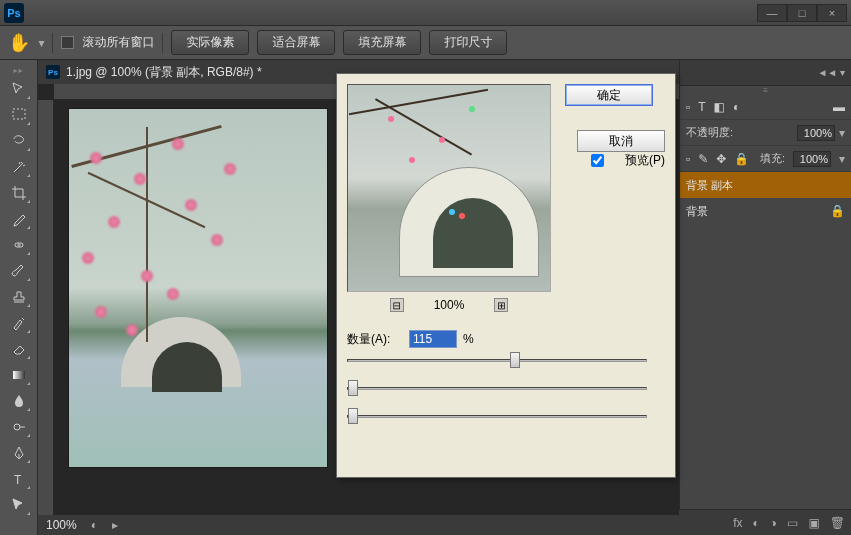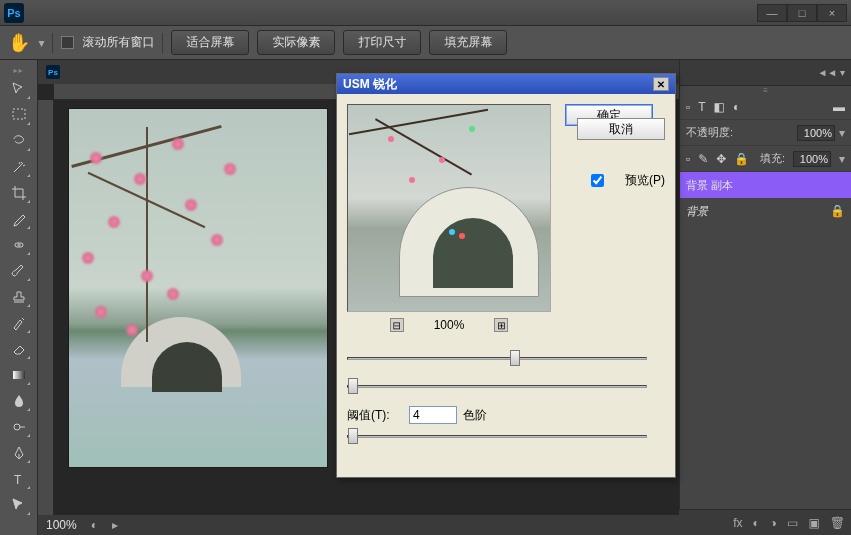--- a/index.html
+++ b/index.html
@@ -35,36 +35,36 @@
 .panel-icons{height:26px;background:#3a3a3a;border-bottom:1px solid #2a2a2a;display:flex;justify-content:flex-end;align-items:center;padding:0 6px;color:#aaa;font-size:10px}
 .panel-handle{height:8px;text-align:center;color:#888;font-size:8px}
 .panel-tabs{height:24px;background:#3a3a3a;display:flex;align-items:flex-end;padding:0 4px}
 .panel-tab{padding:4px 10px;color:#aaa;cursor:pointer}
 .panel-tab.active{background:#454545;color:#e0e0e0}
 .panel-row{height:26px;display:flex;align-items:center;padding:0 6px;gap:4px;border-bottom:1px solid #3a3a3a}
 .panel-row.icons{gap:8px;color:#ccc}
 .panel-label{color:#ccc;font-size:11px}
 .panel-input{width:38px;height:16px;background:#3a3a3a;border:1px solid #2a2a2a;color:#e0e0e0;text-align:right;padding:0 2px;font-size:11px}
 .layer-item{height:26px;display:flex;align-items:center;padding:0 6px;gap:6px;cursor:pointer}
-.layer-item.selected{background:#8b5cf6}
+.layer-item.selected{background:#a16207}
 .layer-name{color:#e0e0e0;font-size:11px}
-.layer-name.italic{font-style:italic}
+.layer-name.italic{}
 .lock-icon{margin-left:auto;color:#ccc}
 .layer-footer{position:absolute;bottom:0;right:0;width:172px;height:26px;background:#3a3a3a;border-top:1px solid #2a2a2a;display:flex;align-items:center;justify-content:flex-end;padding:0 6px;gap:10px;color:#aaa}
 
 .dialog{position:absolute;top:73px;left:336px;width:340px;height:405px;background:#ece9d8;border:1px solid #666;box-shadow:2px 2px 6px rgba(0,0,0,.4)}
 .dlg-title{height:20px;background:linear-gradient(#4a6fd8,#2a4fb8);color:#fff;font-weight:bold;display:flex;align-items:center;padding:0 6px}
 .dlg-close{margin-left:auto;width:16px;height:14px;background:#d4d0c8;border:1px solid #888;color:#000;display:flex;align-items:center;justify-content:center;font-size:10px;cursor:pointer}
 .dlg-body{padding:10px;position:relative;height:calc(100% - 20px)}
 .preview-box{width:204px;height:208px;border:1px inset #aaa;background:#aaa;overflow:hidden;position:relative}
 .zoom-row{display:flex;align-items:center;justify-content:center;gap:30px;margin-top:6px;width:204px}
 .zoom-btn{width:14px;height:14px;border:1px solid #888;background:#d4d0c8;display:flex;align-items:center;justify-content:center;font-size:10px;cursor:pointer}
 .dlg-btn{position:absolute;width:88px;height:22px;background:linear-gradient(#fefefe,#e0e0e0);border:1px solid #888;cursor:pointer}
 .btn-ok{top:10px;right:22px;border:1px solid #4a6fd8;box-shadow:0 0 0 1px #8aaff0 inset}
-.btn-cancel{top:24px;right:10px}
+.btn-cancel{top:56px;right:10px}
 .chk-row{position:absolute;top:78px;right:10px;display:flex;align-items:center;gap:21px}
 .chk-row input{width:13px;height:13px}
 .slider-group{margin-top:18px}
 .slider-row{display:flex;align-items:center;gap:6px;margin-bottom:4px}
 .slider-label{width:56px}
 .slider-input{width:48px;height:18px;border:1px solid #7a98c8;background:#fff;text-align:left;padding:0 3px;font-family:sans-serif}
 .slider-input.selected{background:#316ac5;color:#fff}
 .slider-track{position:relative;width:300px;height:16px;margin-bottom:12px}
 .slider-line{position:absolute;top:7px;left:0;right:0;height:3px;background:#c0c0c0;border:1px inset #999}
 .slider-thumb{position:absolute;top:0;width:10px;height:16px;background:linear-gradient(#f5f5f5,#c8c8c8);border:1px solid #777;transform:translateX(-5px)}
@@ -97,24 +97,24 @@
   </div>
 </div>
 
 <div class="optbar">
   <span class="hand-icon">✋</span>
   <span style="color:#aaa">▾</span>
   <div class="divider"></div>
   <div class="checkbox"></div>
   <span class="opt-label">滚动所有窗口</span>
   <div class="divider"></div>
+  <button class="opt-btn">实际像素</button>
   <button class="opt-btn">适合屏幕</button>
-  <button class="opt-btn">实际像素</button>
+  <button class="opt-btn">填充屏幕</button>
   <button class="opt-btn">打印尺寸</button>
-  <button class="opt-btn">填充屏幕</button>
 </div>
 
 <div class="main">
 
   <div class="toolbar">
     <div class="toolbar-handle">▸▸</div>
     <div class="tool">
         <svg viewBox="0 0 16 16" fill="none" stroke="#ccc">
           <path d="M2 2l3 10 2-4 4-2z"></path>
         </svg>
@@ -222,20 +222,21 @@
         <svg viewBox="0 0 16 16" fill="none" stroke="#ccc">
           <path d="M2 2l3 10 2-4 4-2z" fill="#ccc"></path>
         </svg>
         <span class="tool-tri"></span>
       </div>
   </div>
 
   <div class="canvas-area">
     <div class="doc-tab">
       <div class="ps-mini">Ps</div>
+      <span class="doc-title">1.jpg @ 100% (背景 副本, RGB/8#) *</span>
     </div>
     <div class="ruler-h"></div>
     <div class="ruler-v"></div>
     <div class="canvas-img">
       <div class="photo">
         <div class="bridge"></div>
           <div class="arch"></div>
         <div class="branch b1"></div>
           <div class="branch b2"></div>
           <div class="branch b3"></div>
@@ -298,24 +299,20 @@
 <div class="layer-footer">
   <span>fx</span>
   <span>◐</span>
   <span>◑</span>
   <span>▭</span>
   <span>▣</span>
   <span>🗑</span>
 </div>
 
 <div class="dialog">
-  <div class="dlg-title">
-    <span>USM 锐化</span>
-    <div class="dlg-close">✕</div>
-  </div>
   <div class="dlg-body">
     <div class="preview-box">
       <div class="preview-img">
         <div class="pv-bridge"></div>
           <div class="pv-arch"></div>
         <div class="pv-branch pb1"></div>
           <div class="pv-branch pb2"></div>
         <div class="pv-dot" style="top:15%;left:20%;background:#d07090"></div>
         <div class="pv-dot" style="top:25%;left:45%;background:#d07090"></div>
         <div class="pv-dot" style="top:10%;left:60%;background:#60c080"></div>
@@ -330,34 +327,34 @@
       <div class="zoom-btn">⊞</div>
     </div>
     <button class="dlg-btn btn-ok">确定</button>
     <button class="dlg-btn btn-cancel">取消</button>
     <div class="chk-row">
       <input type="checkbox" checked="" style="">
       <span>预览(P)</span>
     </div>
 
     <div class="slider-group">
+      <div class="slider-row">
+        <span class="slider-label">数量(A):</span>
+        <input class="slider-input selected" value="115" style="">
+        <span>%</span>
+      </div>
       <div class="slider-track">
         <div class="slider-line"></div>
           <div class="slider-thumb" style="left:56%"></div>
       </div>
 
       <div class="slider-track">
         <div class="slider-line"></div>
           <div class="slider-thumb" style="left:2%"></div>
       </div>
 
-      <div class="slider-row">
-        <span class="slider-label">阈值(T):</span>
-        <input class="slider-input" value="4" style="">
-        <span>色阶</span>
-      </div>
       <div class="slider-track">
         <div class="slider-line"></div>
           <div class="slider-thumb" style="left:2%"></div>
       </div>
     </div>
   </div>
 </div>
 
 </body></html>

